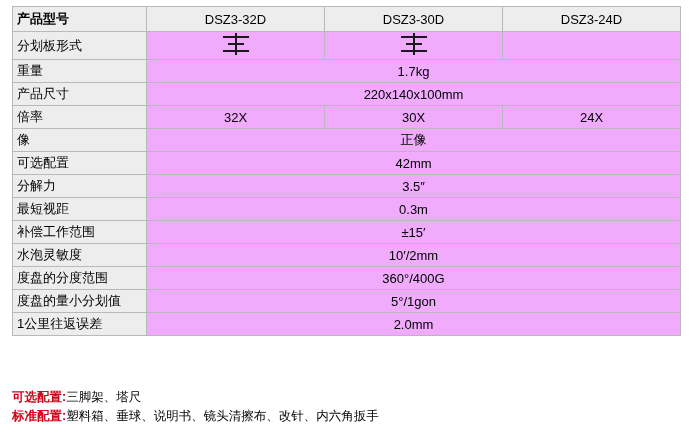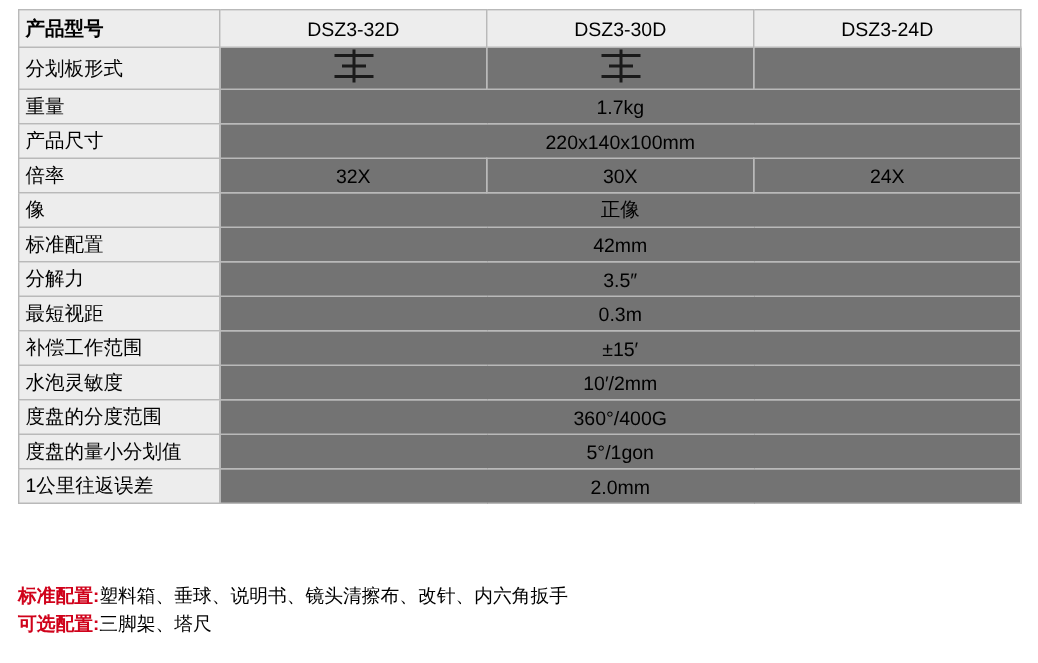--- a/index.html
+++ b/index.html
@@ -36,21 +36,21 @@
   }
   td.label {
     width: 134px;
     background: #ededed;
     padding-left: 10px;
     text-align: left;
     white-space: nowrap;
   }
   td.val {
     text-align: center;
-    background: #737373;
+    background: #f0abfc;
   }
   tr.header td {
     font-weight: normal;
     background: #ededed;
     height: 24px;
     font-size: 13px;
   }
   tr.header td.label {
     font-weight: bold;
   }
@@ -169,21 +169,21 @@
         <td class="val">30X</td>
         <td class="val">24X</td>
       </tr>
 
       <tr>
         <td class="label">像</td>
         <td class="val" colspan="3">正像</td>
       </tr>
 
       <tr>
-        <td class="label">标准配置</td>
+        <td class="label">可选配置</td>
         <td class="val" colspan="3">42mm</td>
       </tr>
 
 
       <tr>
         <td class="label">分解力</td>
         <td class="val" colspan="3">3.5″</td>
       </tr>
 
       <tr>
@@ -215,21 +215,21 @@
 
       <tr>
         <td class="label">1公里往返误差</td>
         <td class="val" colspan="3">2.0mm</td>
       </tr>
 
     </tbody>
   </table>
 
   <div class="notes">
+    <div class="line">
+      <span class="key">可选配置:</span><span class="text">三脚架、塔尺</span>
+    </div>
     <div class="line">
       <span class="key">标准配置:</span><span class="text">塑料箱、垂球、说明书、镜头清擦布、改针、内六角扳手</span>
     </div>
-    <div class="line">
-      <span class="key">可选配置:</span><span class="text">三脚架、塔尺</span>
-    </div>
   </div>
 
 </div>
 
 </body></html>

